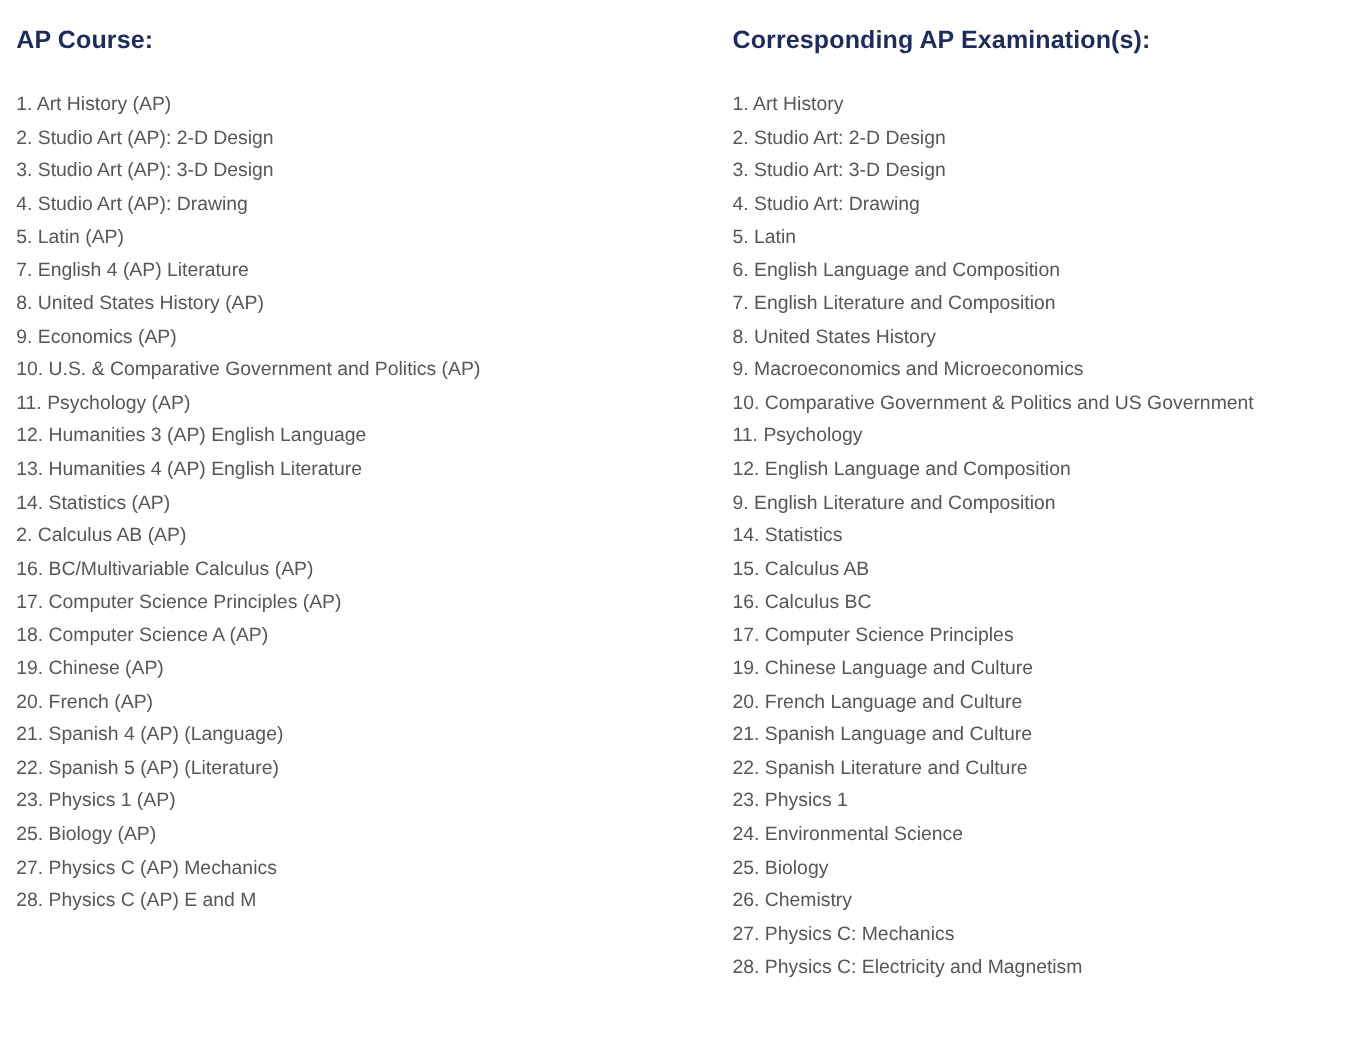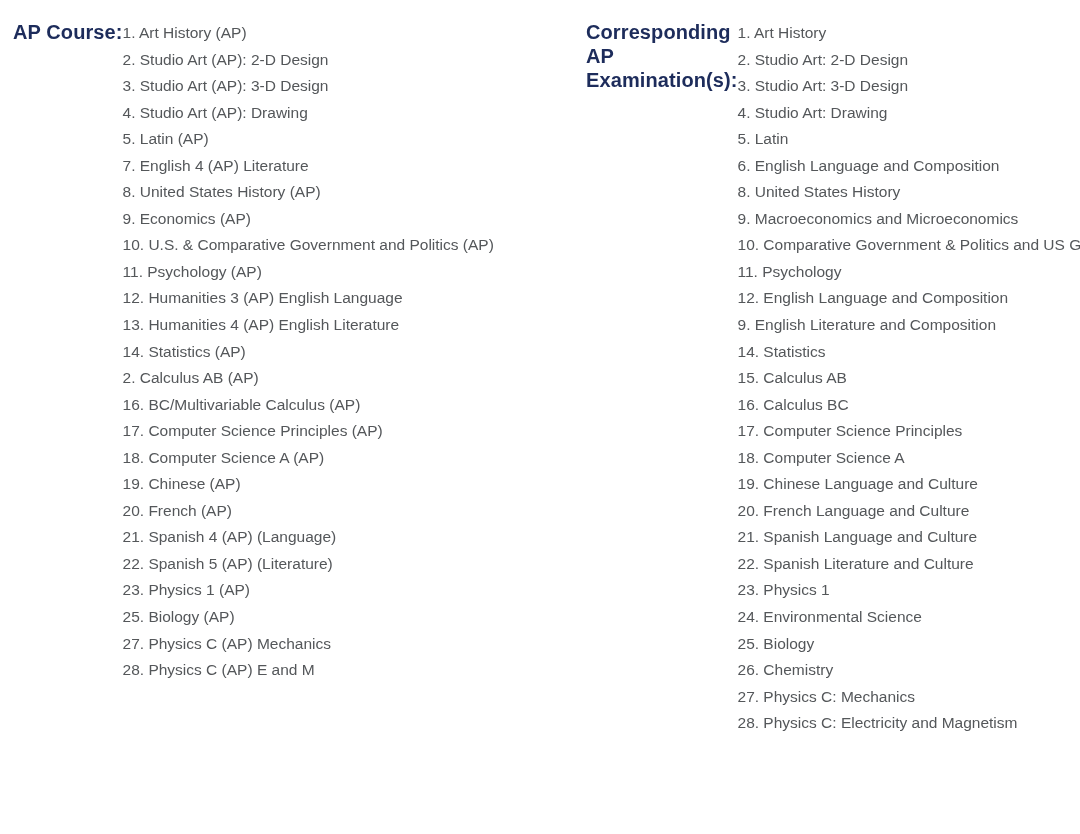--- a/index.html
+++ b/index.html
@@ -10,21 +10,21 @@
     font-family: "Liberation Sans", sans-serif;
     overflow: hidden;
   }
   .page {
     display: flex;
     padding: 20px 0 0 13px;
     width: 1080px;
   }
   .col {
     display: flex;
-    flex-direction: row;
+    flex-direction: column;
   }
   .col-left { width: 573px; flex: 0 0 573px; }
   .col-right { flex: 1; }
   .col-header {
     font-size: 20px;
     font-weight: bold;
     color: #1d2c5b;
     letter-spacing: 0.1px;
     line-height: 24px;
     margin-bottom: 27px;
@@ -78,31 +78,31 @@
 
   <div class="col col-right">
     <div class="col-header">Corresponding AP Examination(s):</div>
     <ol class="course-list">
       <li>1. Art History</li>
       <li>2. Studio Art: 2-D Design</li>
       <li>3. Studio Art: 3-D Design</li>
       <li>4. Studio Art: Drawing</li>
       <li>5. Latin</li>
       <li>6. English Language and Composition</li>
+      <li>7. English Literature and Composition</li>
       <li>8. United States History</li>
       <li>9. Macroeconomics and Microeconomics</li>
       <li>10. Comparative Government &amp; Politics and US Government</li>
       <li>11. Psychology</li>
       <li>12. English Language and Composition</li>
       <li>9. English Literature and Composition</li>
       <li>14. Statistics</li>
       <li>15. Calculus AB</li>
       <li>16. Calculus BC</li>
       <li>17. Computer Science Principles</li>
-      <li>18. Computer Science A</li>
       <li>19. Chinese Language and Culture</li>
       <li>20. French Language and Culture</li>
       <li>21. Spanish Language and Culture</li>
       <li>22. Spanish Literature and Culture</li>
       <li>23. Physics 1</li>
       <li>24. Environmental Science</li>
       <li>25. Biology</li>
       <li>26. Chemistry</li>
       <li>27. Physics C: Mechanics</li>
       <li>28. Physics C: Electricity and Magnetism</li>

